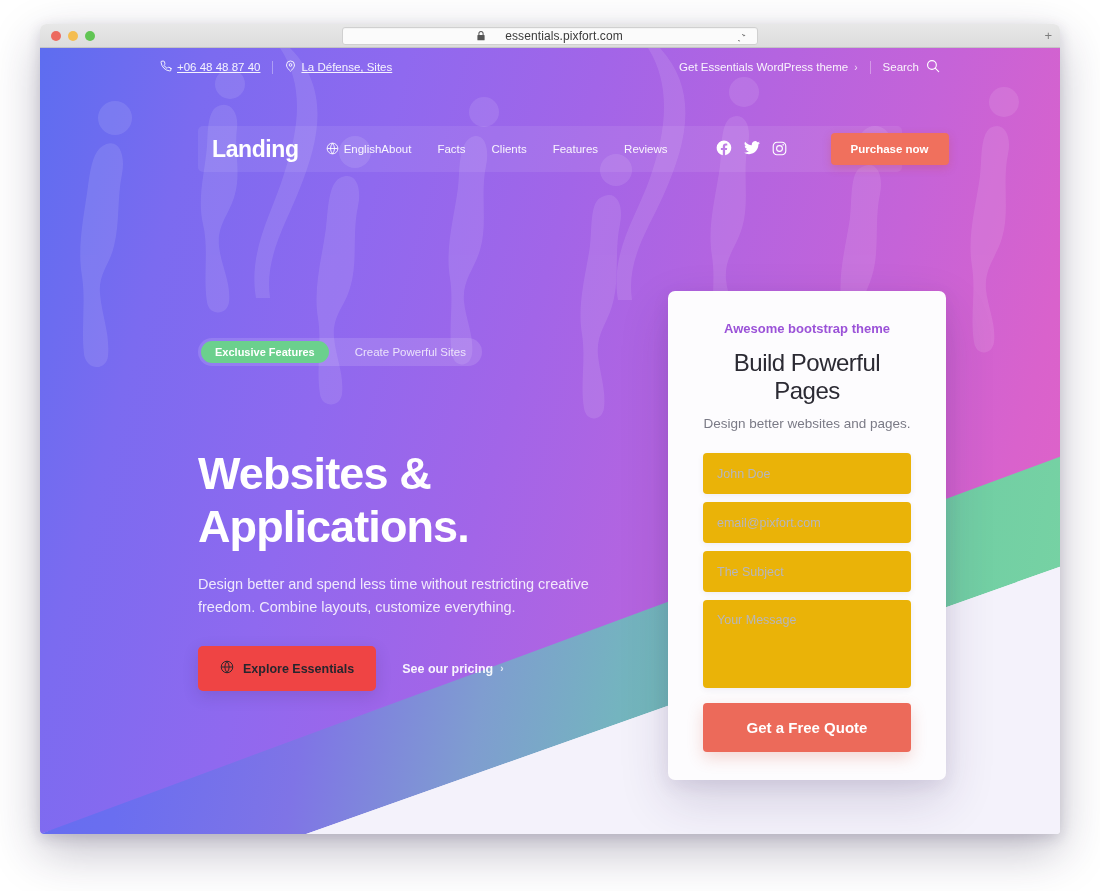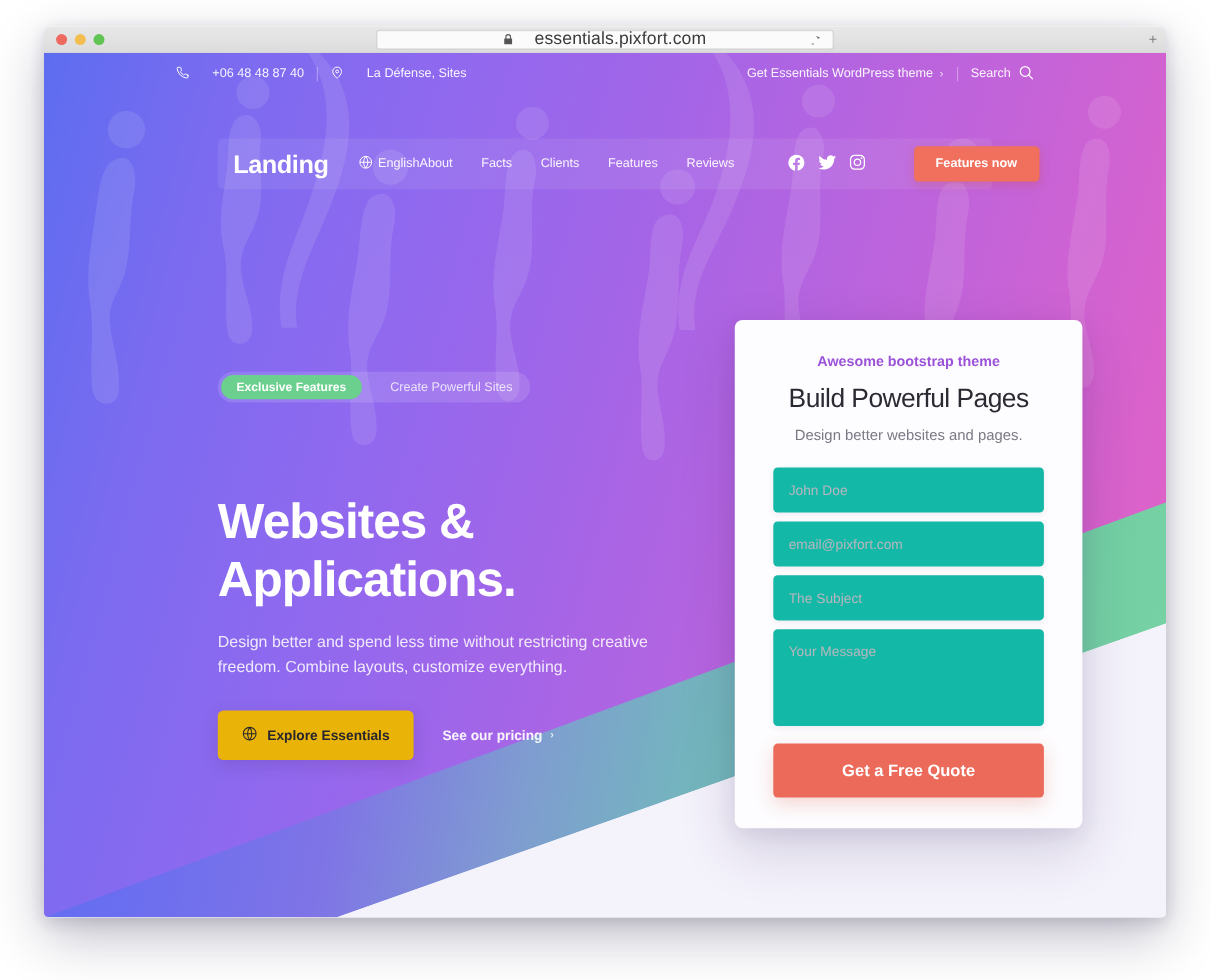--- a/index.html
+++ b/index.html
@@ -40,21 +40,21 @@
     left: 50%; transform: translateX(-50%);
     top: 3px;
     width: 416px; height: 18px;
     background: #fbfbfb;
     border: 1px solid #d0d0d0;
     border-radius: 3px;
     display: flex; align-items: center; justify-content: center;
     box-shadow: inset 0 1px 1px rgba(0,0,0,0.03);
   }
   .url-text {
-    font-size: 16px; color: #3b3b3b; letter-spacing: .1px;
+    font-size: 12px; color: #3b3b3b; letter-spacing: .1px;
     display: flex; align-items: center; gap: 20px;
   }
   .lock-ic { display:flex; }
   .reload-ic { position: absolute; right: 8px; top: 3px; }
 
   .newtab {
     position: absolute; right: 8px; top: 5px;
     font-size: 13px; color: #7d7d7d; line-height: 1;
   }
 
@@ -101,21 +101,21 @@
   
   .topbar {
     position: absolute; left: 0; right: 0; top: 0;
     height: 38px;
     display: flex; align-items: center;
     padding: 0 120px;
     font-size: 11.5px;
     color: rgba(255,255,255,.92);
   }
   .topbar-left { display:flex; align-items:center; gap: 0; }
-  .tb-item { display: flex; align-items: center; gap: 21px; white-space: nowrap; }
+  .tb-item { display: flex; align-items: center; gap: 5px; white-space: nowrap; text-decoration: underline; }
   .tb-sep {
     width: 1px; height: 13px;
     background: rgba(255,255,255,.35);
     margin: 0 12px;
   }
   .topbar-right {
     margin-left: auto;
     display: flex; align-items: center; gap: 0;
   }
   .tb-link { display:flex; align-items:center; gap:6px; white-space:nowrap; }
@@ -191,41 +191,41 @@
     line-height: 1.18; letter-spacing: -.9px;
     margin-bottom: 20px;
   }
   .hero-sub {
     font-size: 14.5px; line-height: 1.55;
     color: rgba(255,255,255,.85);
     margin-bottom: 28px; max-width: 410px;
   }
   .cta-row { display: flex; align-items: center; gap: 26px; }
   .btn-explore {
-    background: #eab308; color: #27262e;
+    background: #ef4444; color: #27262e;
     font-size: 12.5px; font-weight: bold;
     padding: 14px 22px;
     border-radius: 5px; border: none;
     display: flex; align-items: center; gap: 9px;
     box-shadow: 0 5px 16px rgba(50,30,90,.16);
     white-space: nowrap;
   }
   .link-pricing {
     color: rgba(255,255,255,.93);
     font-size: 12.5px; font-weight: bold;
     text-decoration: none;
     display:flex; align-items:center; gap:7px;
     white-space: nowrap;
   }
 
   
   .form-card {
     position: absolute;
     left: 628px; top: 243px;
-    width: 316px;
+    width: 278px;
     background: #fdfcfe;
     border-radius: 7px;
     padding: 30px 35px 28px;
     box-shadow: 0 20px 50px rgba(50,30,90,.16), 0 6px 18px rgba(50,30,90,.08);
   }
   .card-eyebrow {
     text-align:center; color:#9b52d8;
     font-size: 13px; font-weight: bold;
     margin-bottom: 13px;
   }
@@ -236,21 +236,21 @@
     margin-bottom: 11px;
   }
   .card-sub {
     text-align:center; color:#7a7a86;
     font-size: 13.5px; margin-bottom: 22px;
   }
   .field {
     width: 100%;
     height: 41px;
     border: none;
-    background: #14b8a6;
+    background: #eab308;
     border-radius: 4px;
     padding: 0 14px;
     font-size: 12.5px;
     font-family: "Liberation Sans", sans-serif;
     color: #3a3a44;
     margin-bottom: 8px;
     box-shadow: 0 2px 6px rgba(60,40,100,.07);
     outline: none;
   }
   .field::placeholder { color: #b6b6be; }
@@ -404,21 +404,21 @@
           </span>
           <span>
             <svg width="15" height="15" viewBox="0 0 16 16" fill="none" stroke="#fff" stroke-width="1.2">
               <rect x="1.3" y="1.3" width="13.4" height="13.4" rx="4"></rect>
               <circle cx="8" cy="8" r="3.1"></circle>
               <circle cx="11.9" cy="4.1" r=".85" fill="#fff" stroke="none"></circle>
             </svg>
           </span>
         </span>
 
-        <button class="btn-purchase">Features now</button>
+        <button class="btn-purchase">Purchase now</button>
       </nav>
     </div>
 
     <div class="hero-left">
       <div class="badge-row">
         <span class="badge-pill">Exclusive Features</span>
         <span class="badge-text">Create Powerful Sites</span>
       </div>
 
       <h1 class="hero-title">

